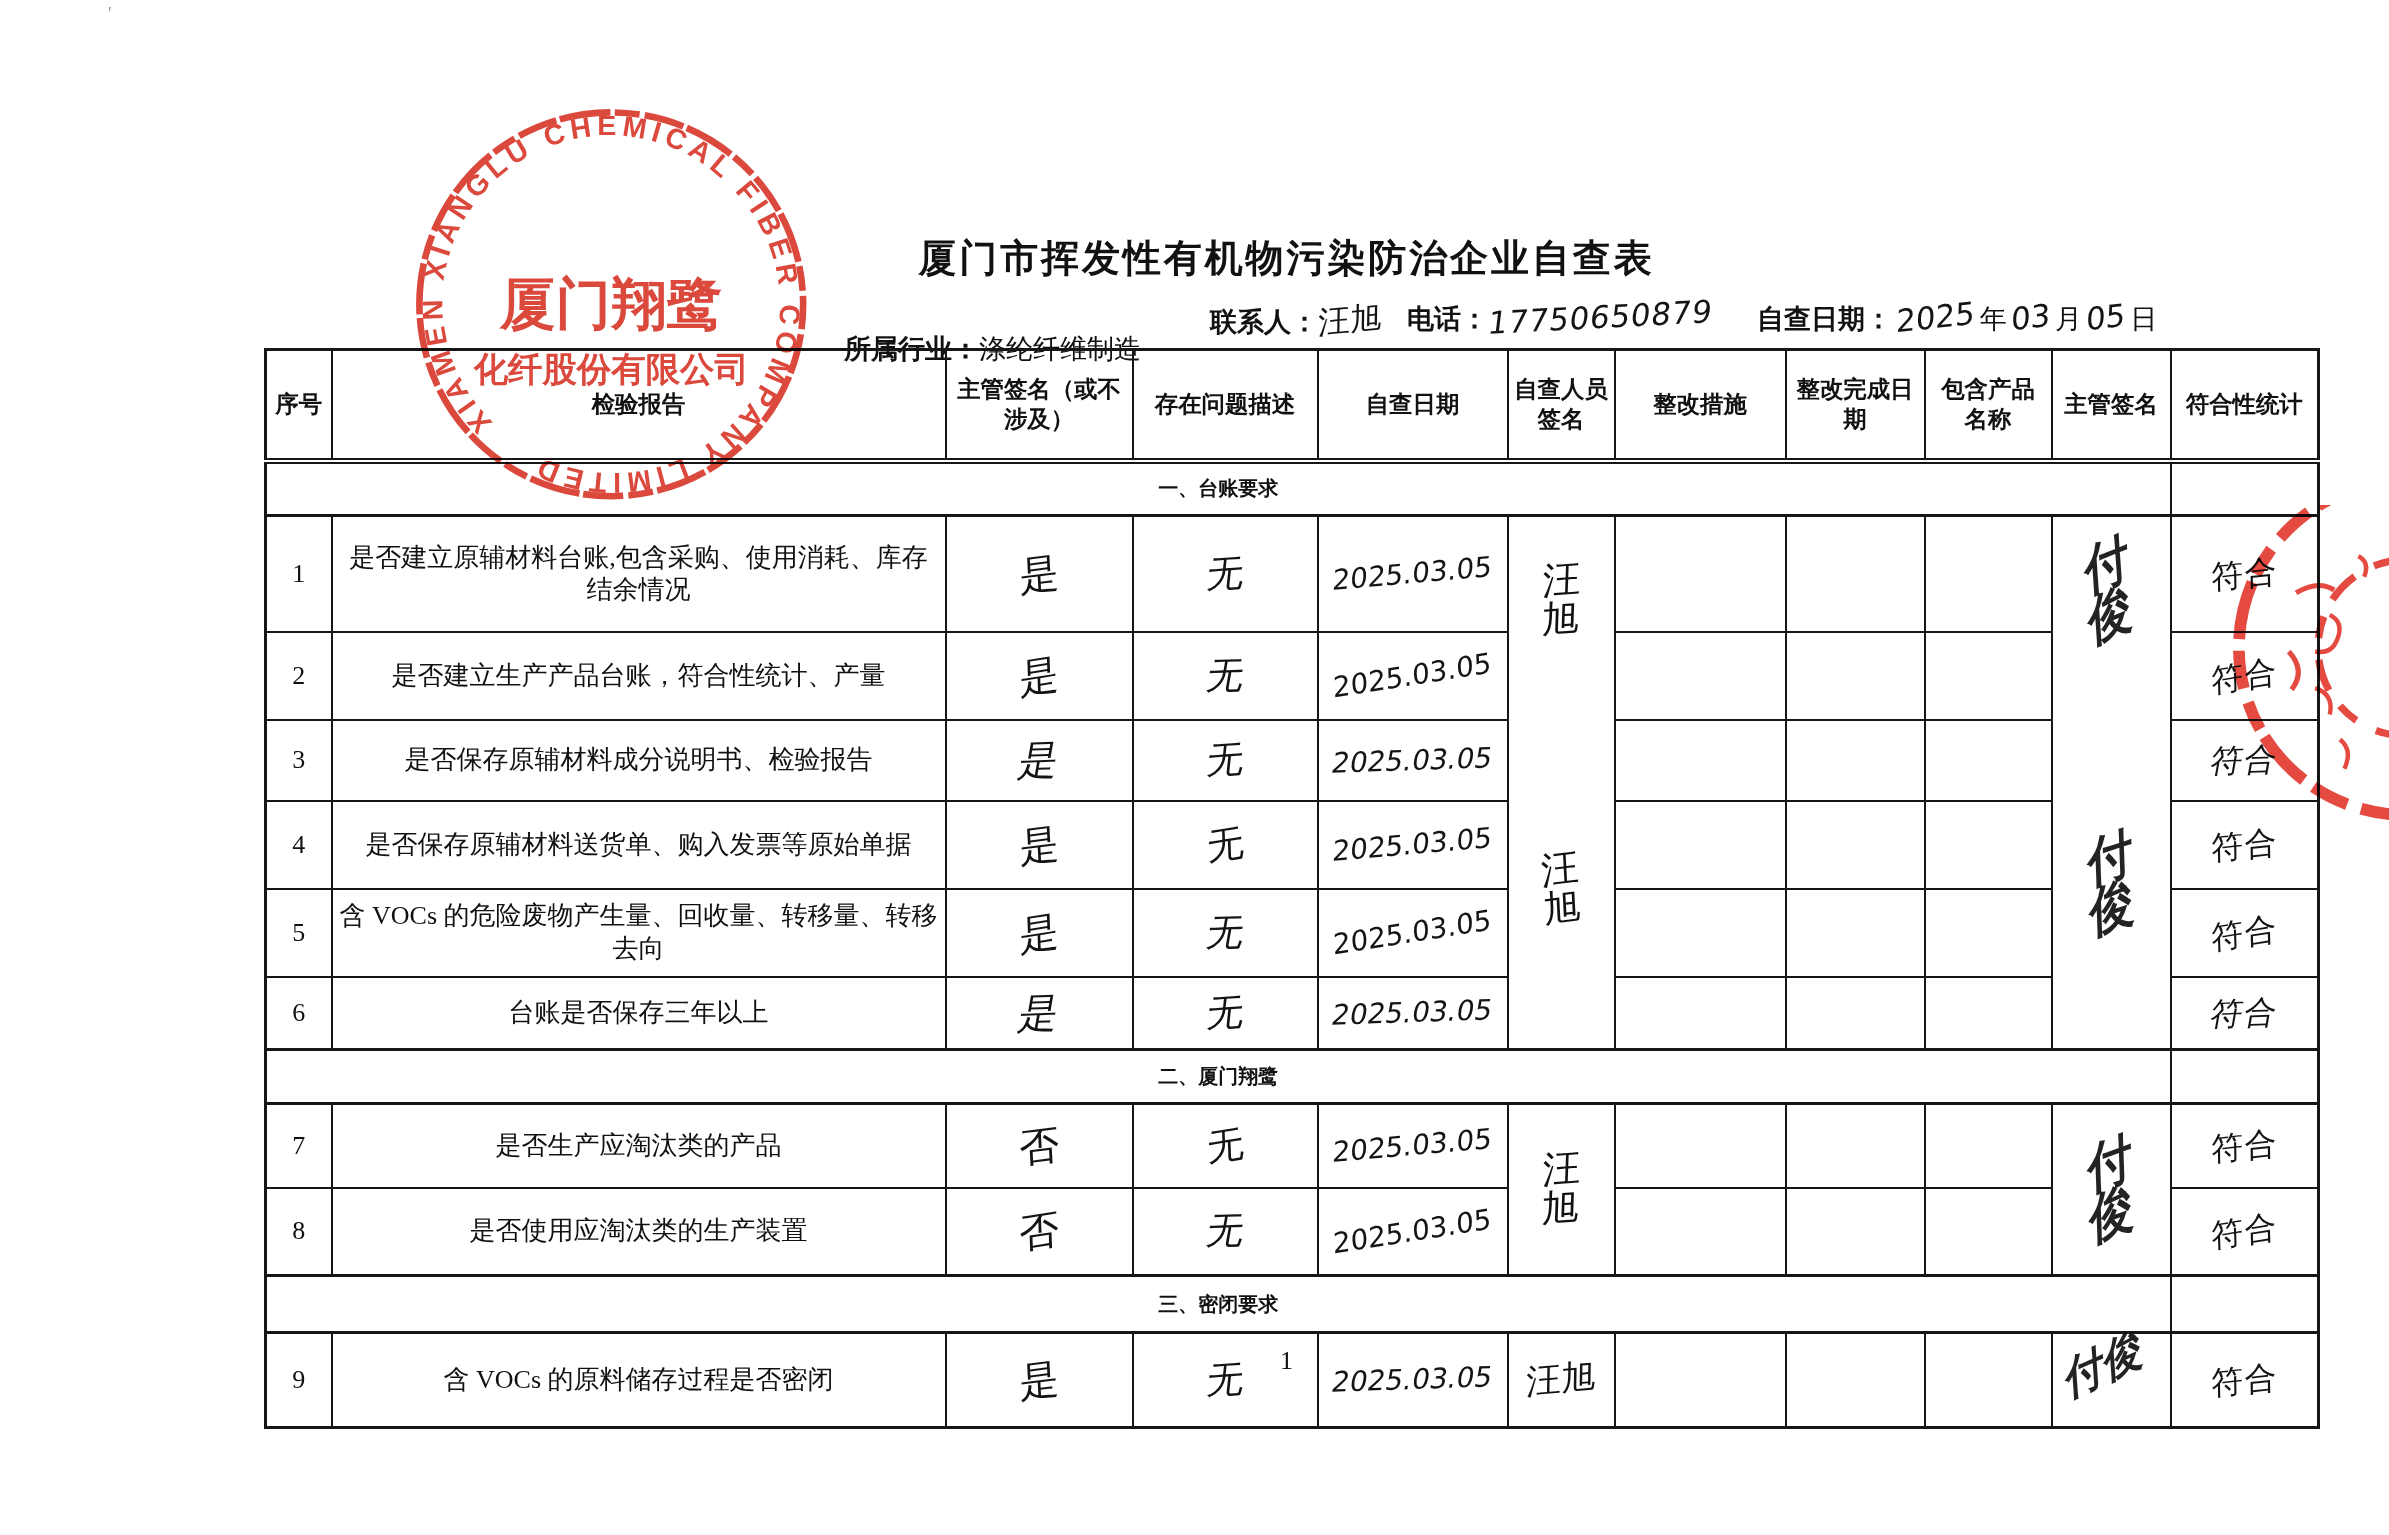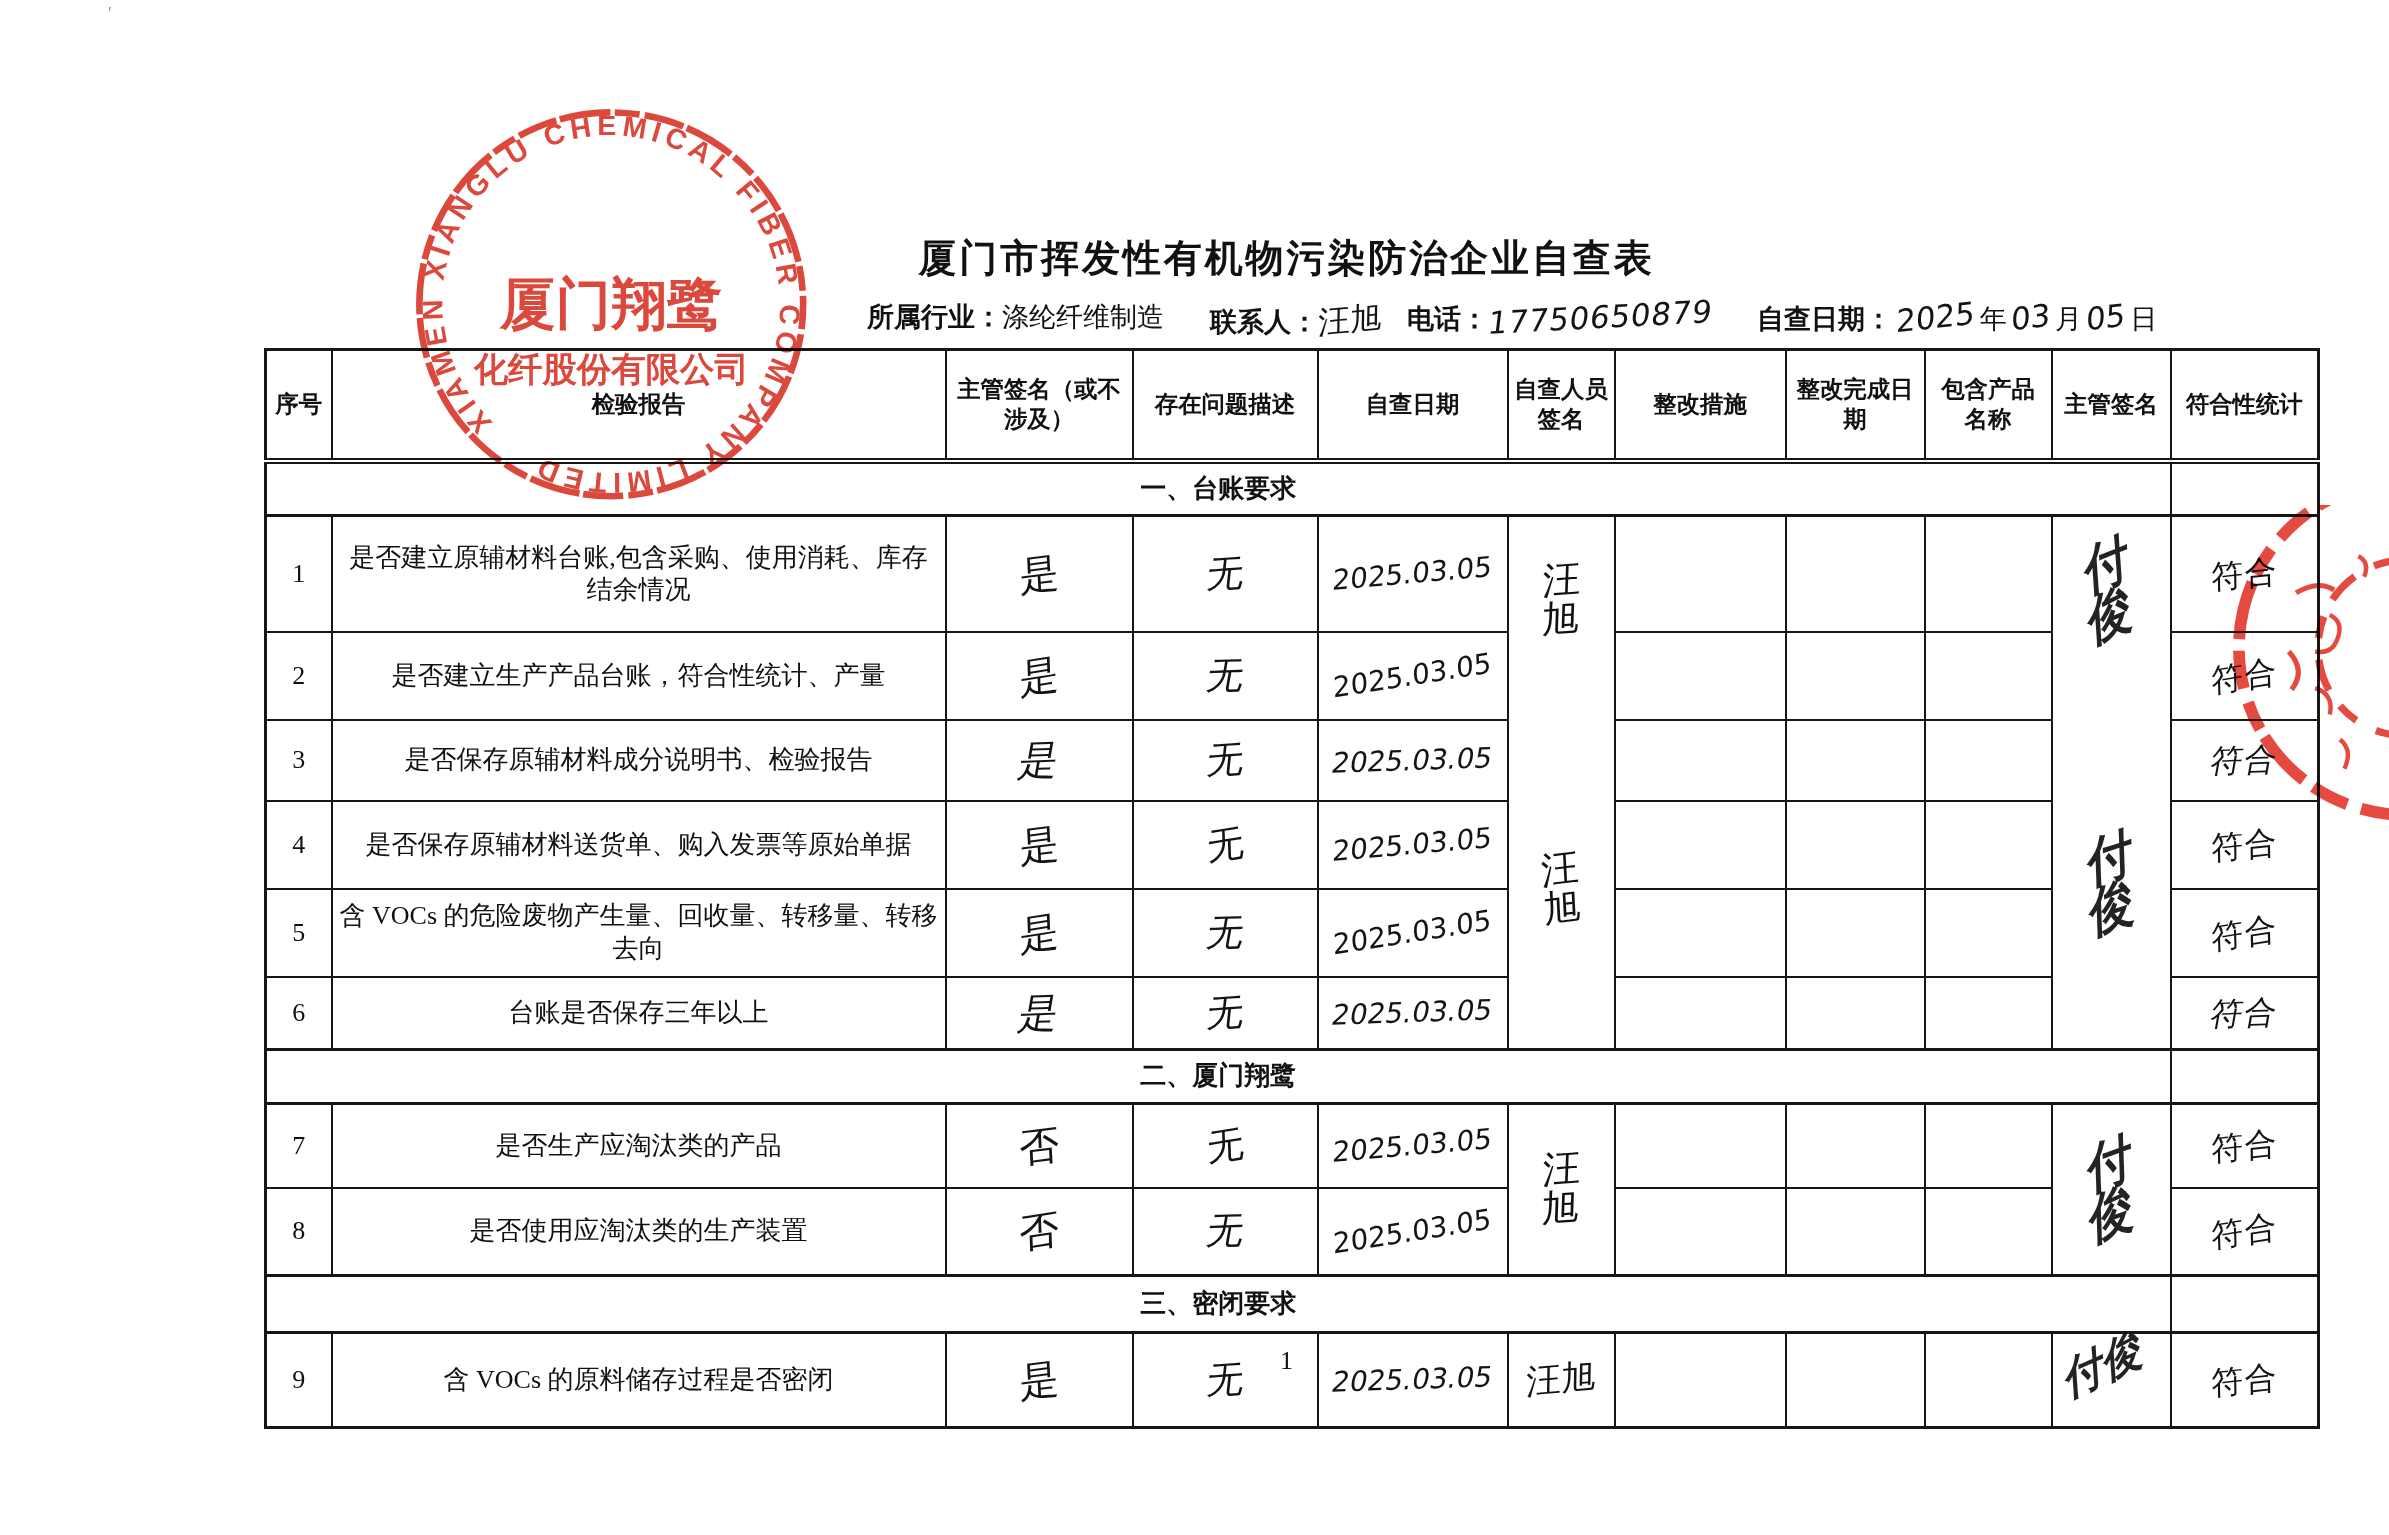--- a/index.html
+++ b/index.html
@@ -14,21 +14,21 @@
   
   .doc-title{
     position:absolute;top:233px;left:260px;width:2053px;
     text-align:center;
     font-family:Liberation Mono, monospace;
     font-weight:bold;font-size:38px;letter-spacing:2.9px;
   }
   .info-line{position:absolute;top:299px;left:0;width:2389px;height:47px;font-size:27px;}
   .info-item{position:absolute;white-space:nowrap;}
   .info-company{left:272px;}
-  .info-industry{left:867px;}
+  .info-industry{left:844px;margin-top:32px;}
   .info-contact{left:1210px;}
   .info-phone{left:1407px;}
   .info-date{left:1757px;}
   .info-label{font-weight:bold;}
   
   .hw{
     font-family:"DejaVu Sans", sans-serif;
     color:#141414;
     display:inline-block;
     font-weight:500;
@@ -67,21 +67,21 @@
     padding:2.9px 5.9px;
     overflow:visible;
   }
   table.main{border:3.7px solid #161616;}
   tr.hdr td{
     border-bottom:6.6px double #161616;
     font-weight:bold;font-size:23.4px;line-height:1.3;padding:4.4px 4.4px;
   }
   tr.section td{
     border-top:3.7px solid #161616;border-bottom:3.7px solid #161616;
-    font-weight:bold;font-size:26px;height:45px;
+    font-weight:bold;font-size:20px;height:45px;
   }
   td.sec-left{text-align:left;padding-left:29px;}
   td.content-cell{text-align:left;padding-left:16px;font-size:26px;}
   td.no-cell{font-size:26px;}
   td.relcell{position:relative;}
   .abs-sig{position:absolute;left:50%;}
   
   .stamp{position:absolute;pointer-events:none;mix-blend-mode:multiply;}
   .stamp1{left:404px;top:94px;width:416px;height:425px;}
   .stamp2{left:2186px;top:505px;width:204px;height:337px;}

